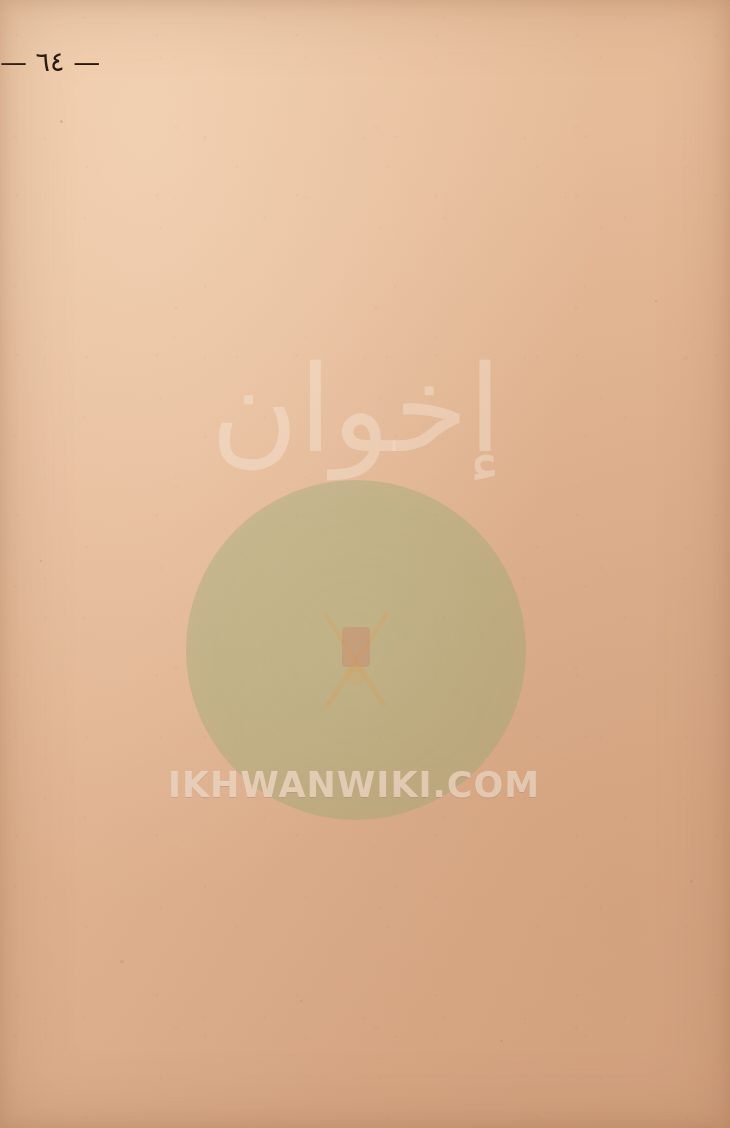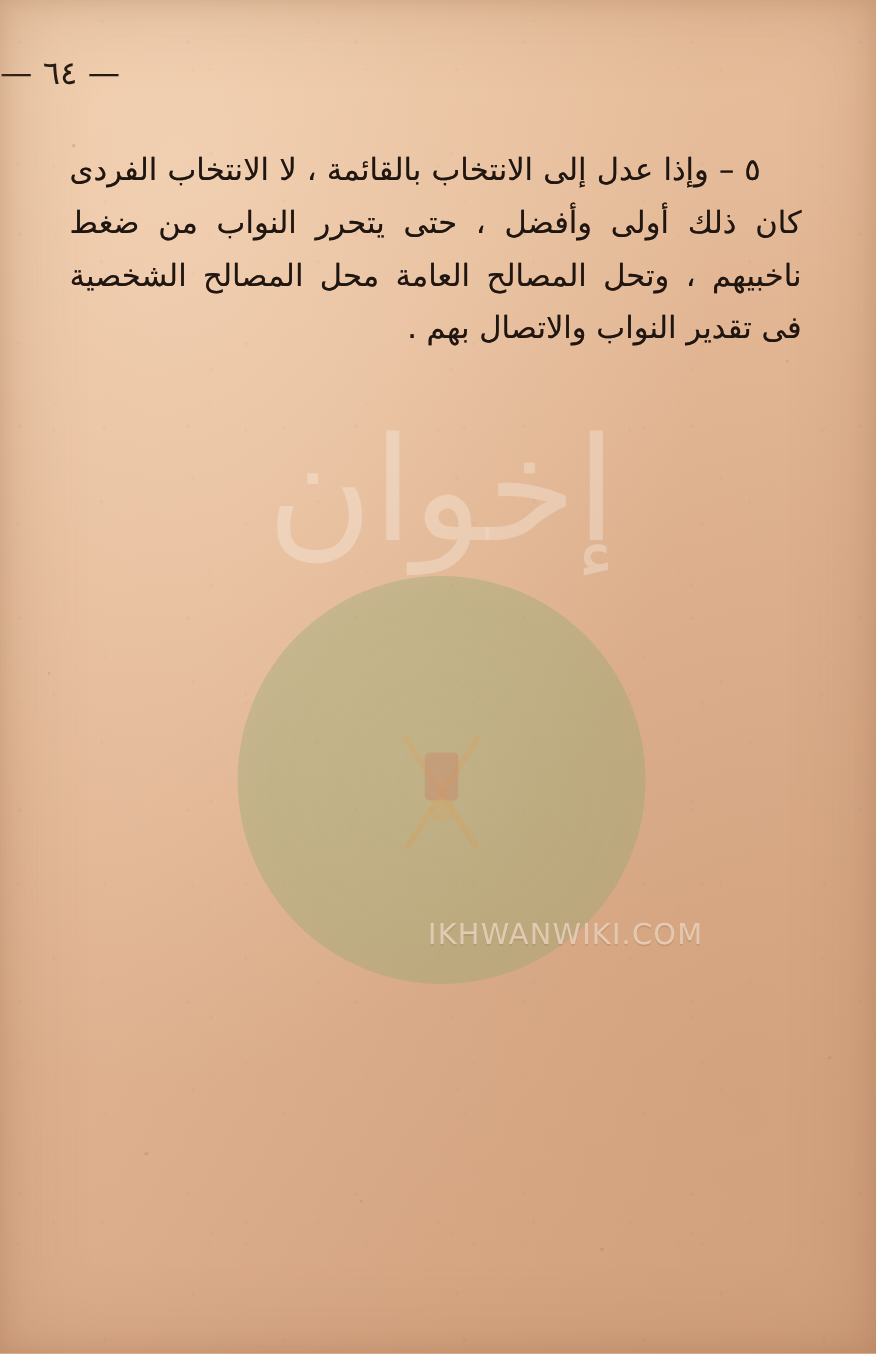--- a/index.html
+++ b/index.html
@@ -54,21 +54,21 @@
   .speck {
     position: absolute;
     border-radius: 50%;
     background: rgba(110,72,45,0.35);
     pointer-events: none;
   }
 
   
   .watermark {
     position: absolute;
-    left: 168px;
+    left: 156px;
     top: 350px;
     width: 400px;
     height: 400px;
     pointer-events: none;
     opacity: 0.55;
   }
   .wm-disc {
     position: absolute;
     left: 30px;
     top: 130px;
@@ -76,24 +76,24 @@
     height: 340px;
     border-radius: 50%;
     background: radial-gradient(circle at 50% 50%, rgba(150,175,120,0.75) 0%, rgba(140,168,112,0.68) 62%, rgba(132,160,105,0.48) 86%, rgba(132,160,105,0.0) 100%);
     mix-blend-mode: multiply;
   }
   .wm-text {
     position: absolute;
     left: -22px;
     top: 415px;
     width: 440px;
-    text-align: right;
+    text-align: center;
     font-family: "DejaVu Sans", sans-serif;
-    font-weight: normal;
-    font-size: 24px;
+    font-weight: bold;
+    font-size: 35px;
     letter-spacing: 1px;
     color: rgba(250,246,238,0.82);
     text-shadow: 0 1px 0 rgba(120,80,50,0.30);
   }
   .wm-arabic {
     position: absolute;
     left: 0;
     top: 0;
     width: 400px;
     text-align: center;
@@ -172,17 +172,16 @@
       </g>
       <rect x="36" y="22" width="28" height="40" rx="4" fill="rgba(190,70,60,0.45)"></rect>
       <circle cx="50" cy="70" r="10" fill="rgba(205,150,60,0.40)"></circle>
     </svg>
     <div class="wm-text">IKHWANWIKI.COM</div>
   </div>
 
   <div class="page-number">— ٦٤ —</div>
 
   <div class="body-text">
-    <p class="para indent gap">٥ – وإذا عدل إلى الانتخاب بالقائمة ، لا الانتخاب الفردى كان ذلك أولى وأفضل ، حتى يتحرر النواب من ضغط ناخبيهم ، وتحل المصالح العامة محل المصالح الشخصية فى تقدير النواب والاتصال بهم .</p>
   </div>
 
   <div class="edge-shadow"></div>
 </div>
 
 </body></html>

